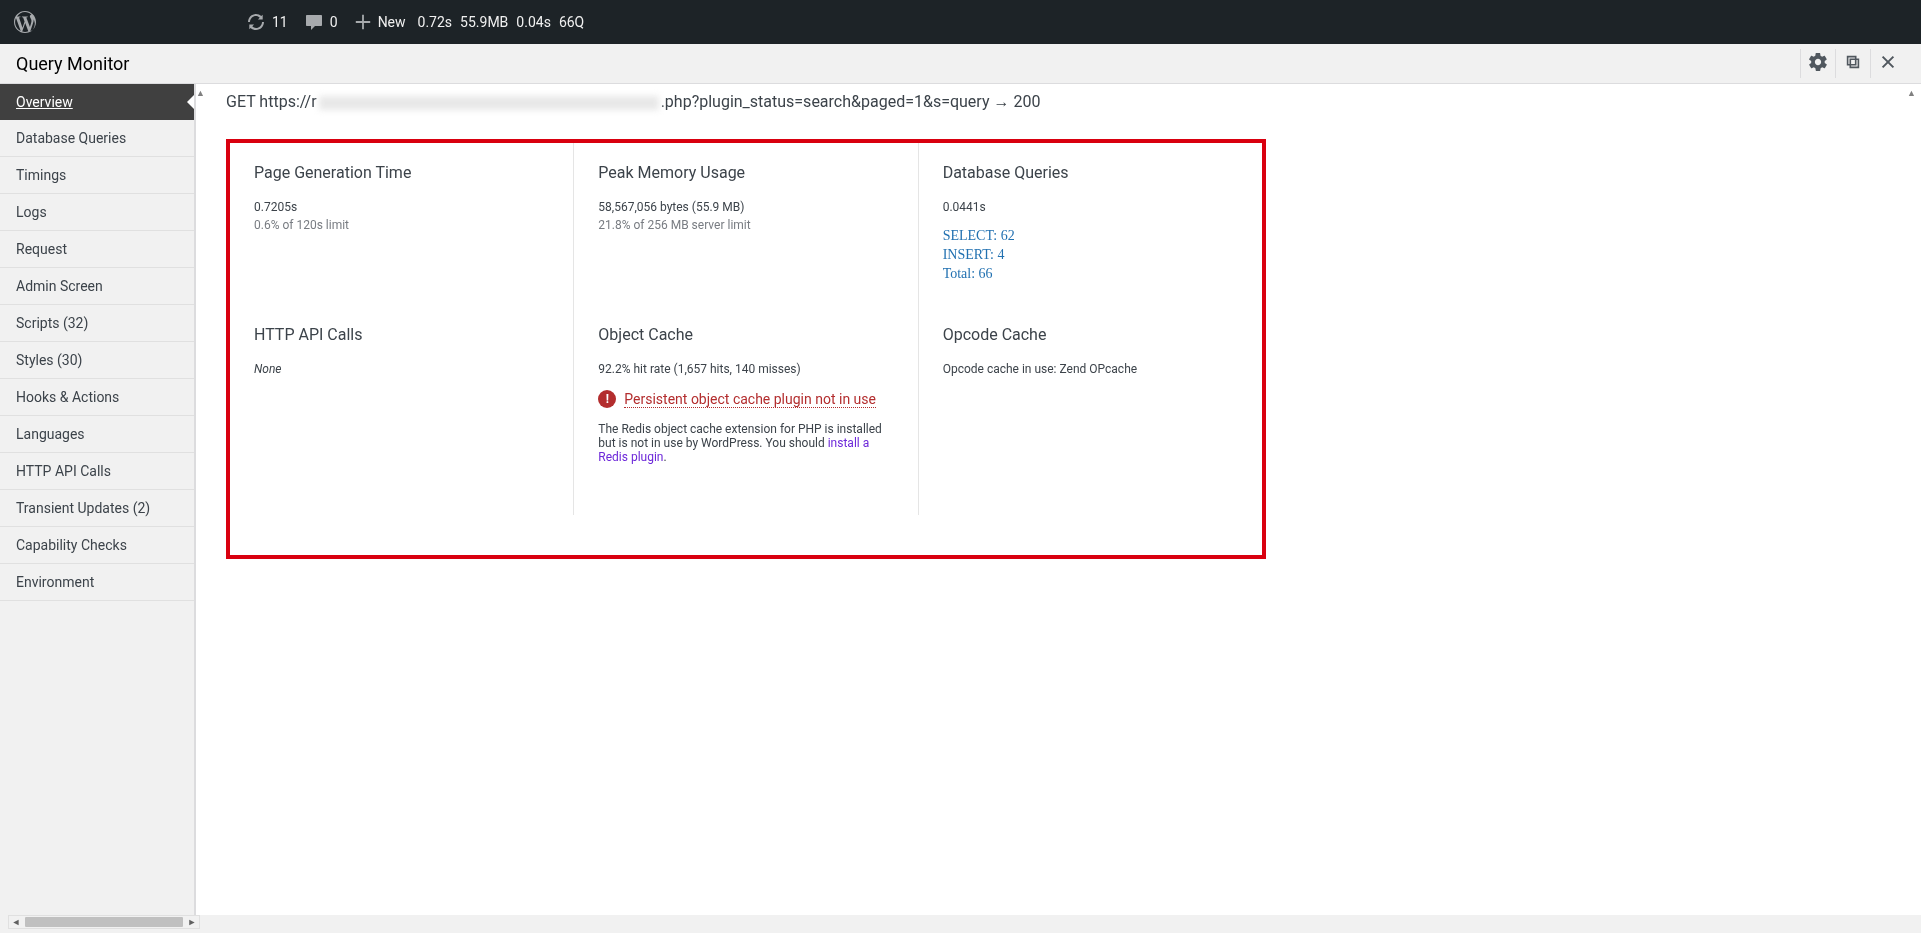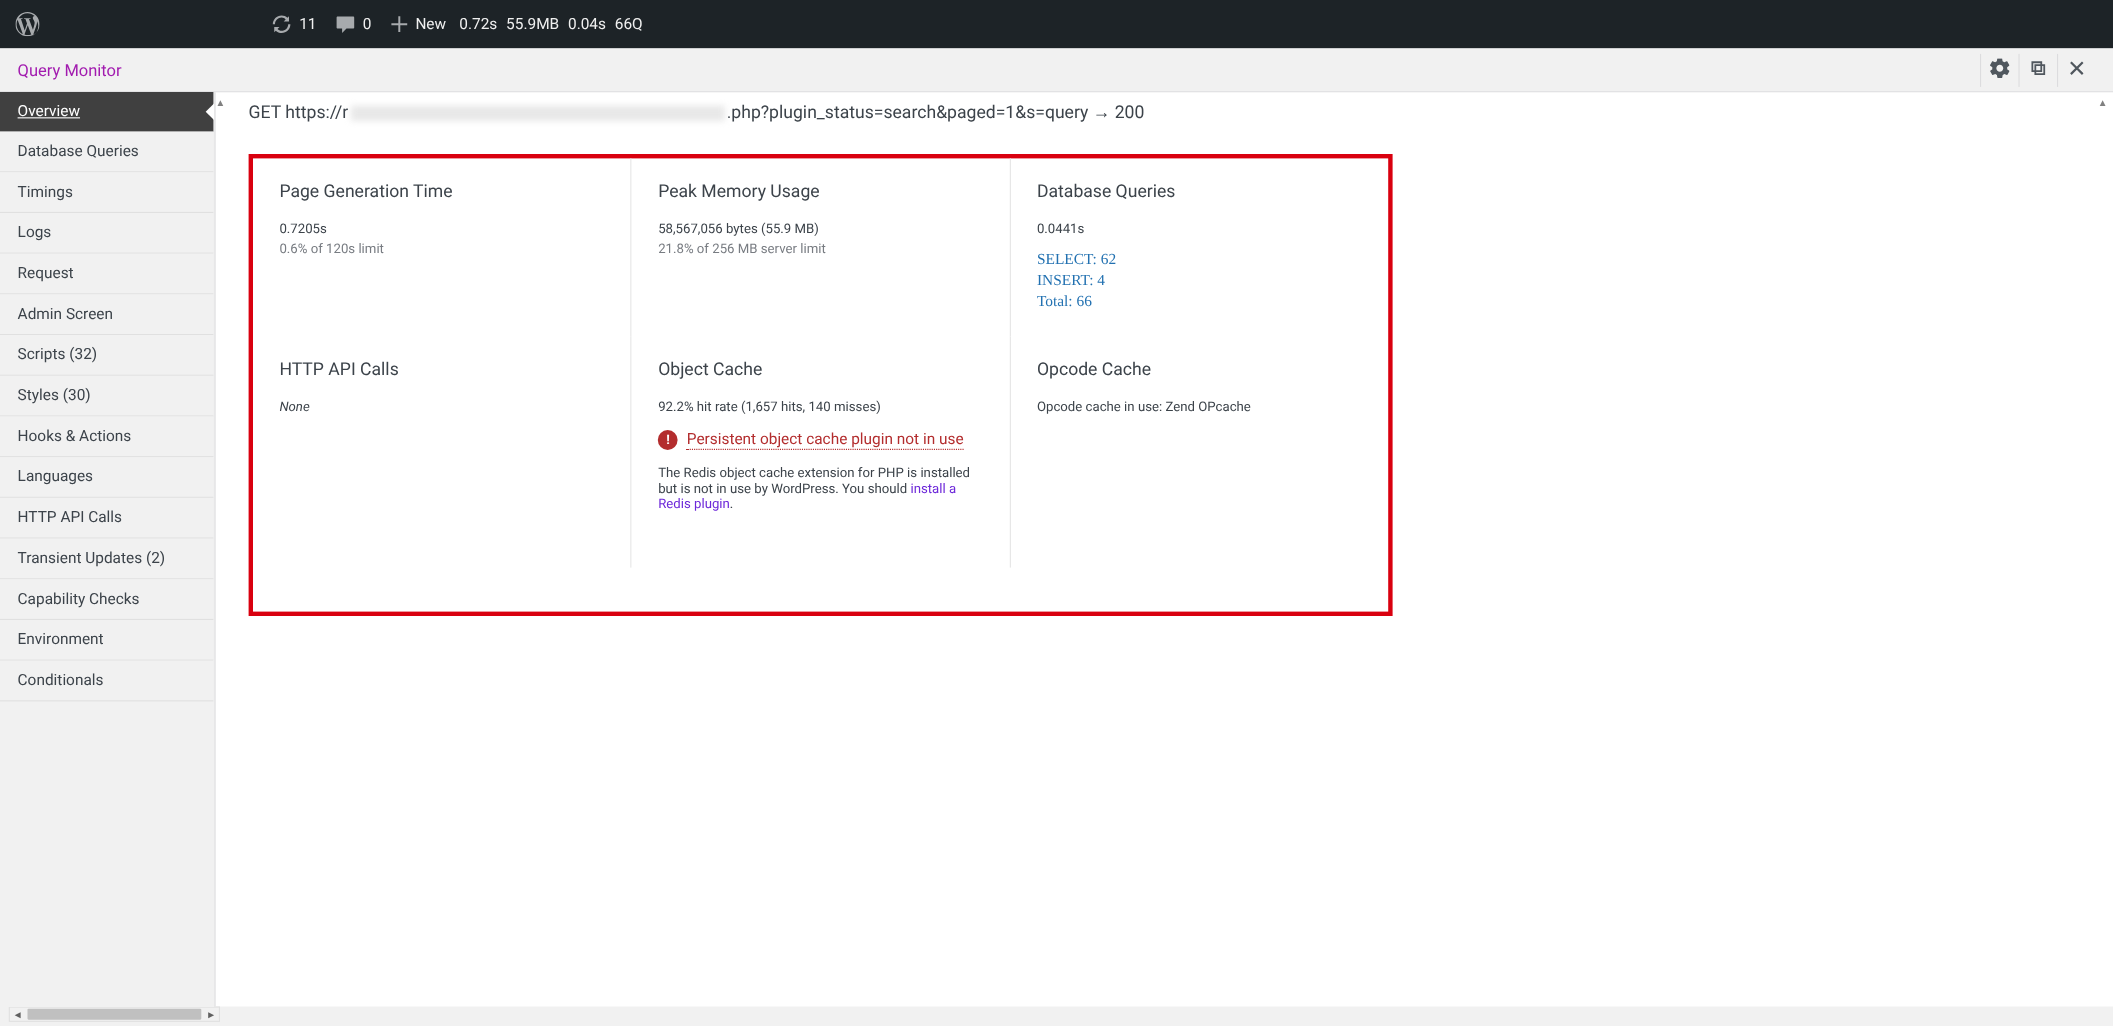--- a/index.html
+++ b/index.html
@@ -64,22 +64,22 @@
     }
     
     
     .qm-header {
       background: #f1f1f1;
       border-bottom: 1px solid #dcdcde;
       height: 40px;
       display: flex;
       align-items: center;
       padding: 0 16px;
-      font-size: 15px;
-      color: #a21caf;
+      font-size: 18px;
+      color: #000000;
     }
     .qm-header .title {
       flex: 1;
     }
     .qm-header .controls {
       display: flex;
       align-items: center;
       gap: 0;
     }
     .qm-header .controls .ctrl-btn {
@@ -368,21 +368,20 @@
       <div class="nav-item">Request</div>
       <div class="nav-item">Admin Screen</div>
       <div class="nav-item">Scripts (32)</div>
       <div class="nav-item">Styles (30)</div>
       <div class="nav-item">Hooks &amp; Actions</div>
       <div class="nav-item">Languages</div>
       <div class="nav-item">HTTP API Calls</div>
       <div class="nav-item">Transient Updates (2)</div>
       <div class="nav-item">Capability Checks</div>
       <div class="nav-item">Environment</div>
-      <div class="nav-item">Conditionals</div>
     </div>
 
   <div class="qm-main">
     <div class="request-line">
       <span>GET</span>
       <span>https://r</span><span class="blurred"></span><span>.php?plugin_status=search&amp;paged=1&amp;s=query → 200</span>
     </div>
 
     <div class="overview-grid">
       <div class="grid-row">

